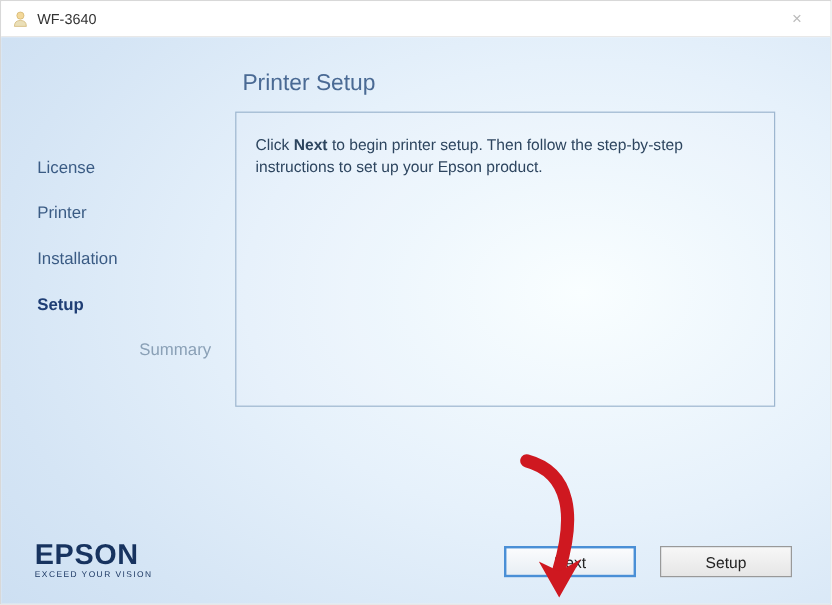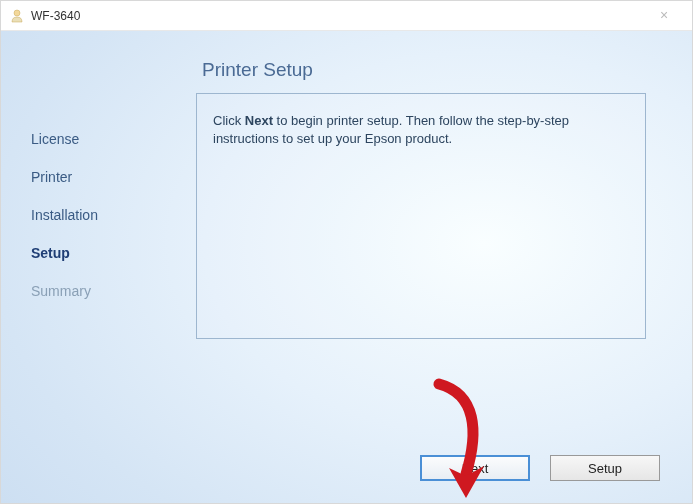--- a/index.html
+++ b/index.html
@@ -62,20 +62,21 @@
       padding: 100px 0 0 30px;
     }
     .sidebar-item {
       font-size: 14px;
       color: #3a5b84;
       margin-bottom: 22px;
       cursor: default;
     }
     .sidebar-item.future {
       color: #8aa0b6;
+      text-align: right;
     }
     .sidebar-item.current {
       color: #1f3e75;
       font-weight: 600;
     }
     .main {
       flex: 1;
       padding: 28px 30px 0 20px;
     }
     .page-title {
@@ -185,20 +186,24 @@
 
     <div class="main">
       <div class="page-title">Printer Setup</div>
       <div class="content-box">
         <p class="instruction">
           <span>Click </span><b>Next</b><span> to begin printer setup. Then follow the step-by-step instructions to set up your Epson product.</span>
         </p>
       </div>
     </div>
 
+    <div class="brand">
+      <div class="brand-name">EPSON</div>
+      <div class="brand-tag">EXCEED YOUR VISION</div>
+    </div>
 
     <div class="button-row">
       <button class="btn primary">Next</button>
       <button class="btn">Setup</button>
     </div>
 
     <div class="annotation-arrow">
       <svg width="80" height="130" viewBox="0 0 80 130">
         <path d="M 18 8 C 55 18, 58 55, 45 98" stroke="#cf1820" stroke-width="11" fill="none" stroke-linecap="round"></path>
         <path d="M 45 122 L 28 92 L 45 100 L 63 90 Z" fill="#cf1820"></path>

